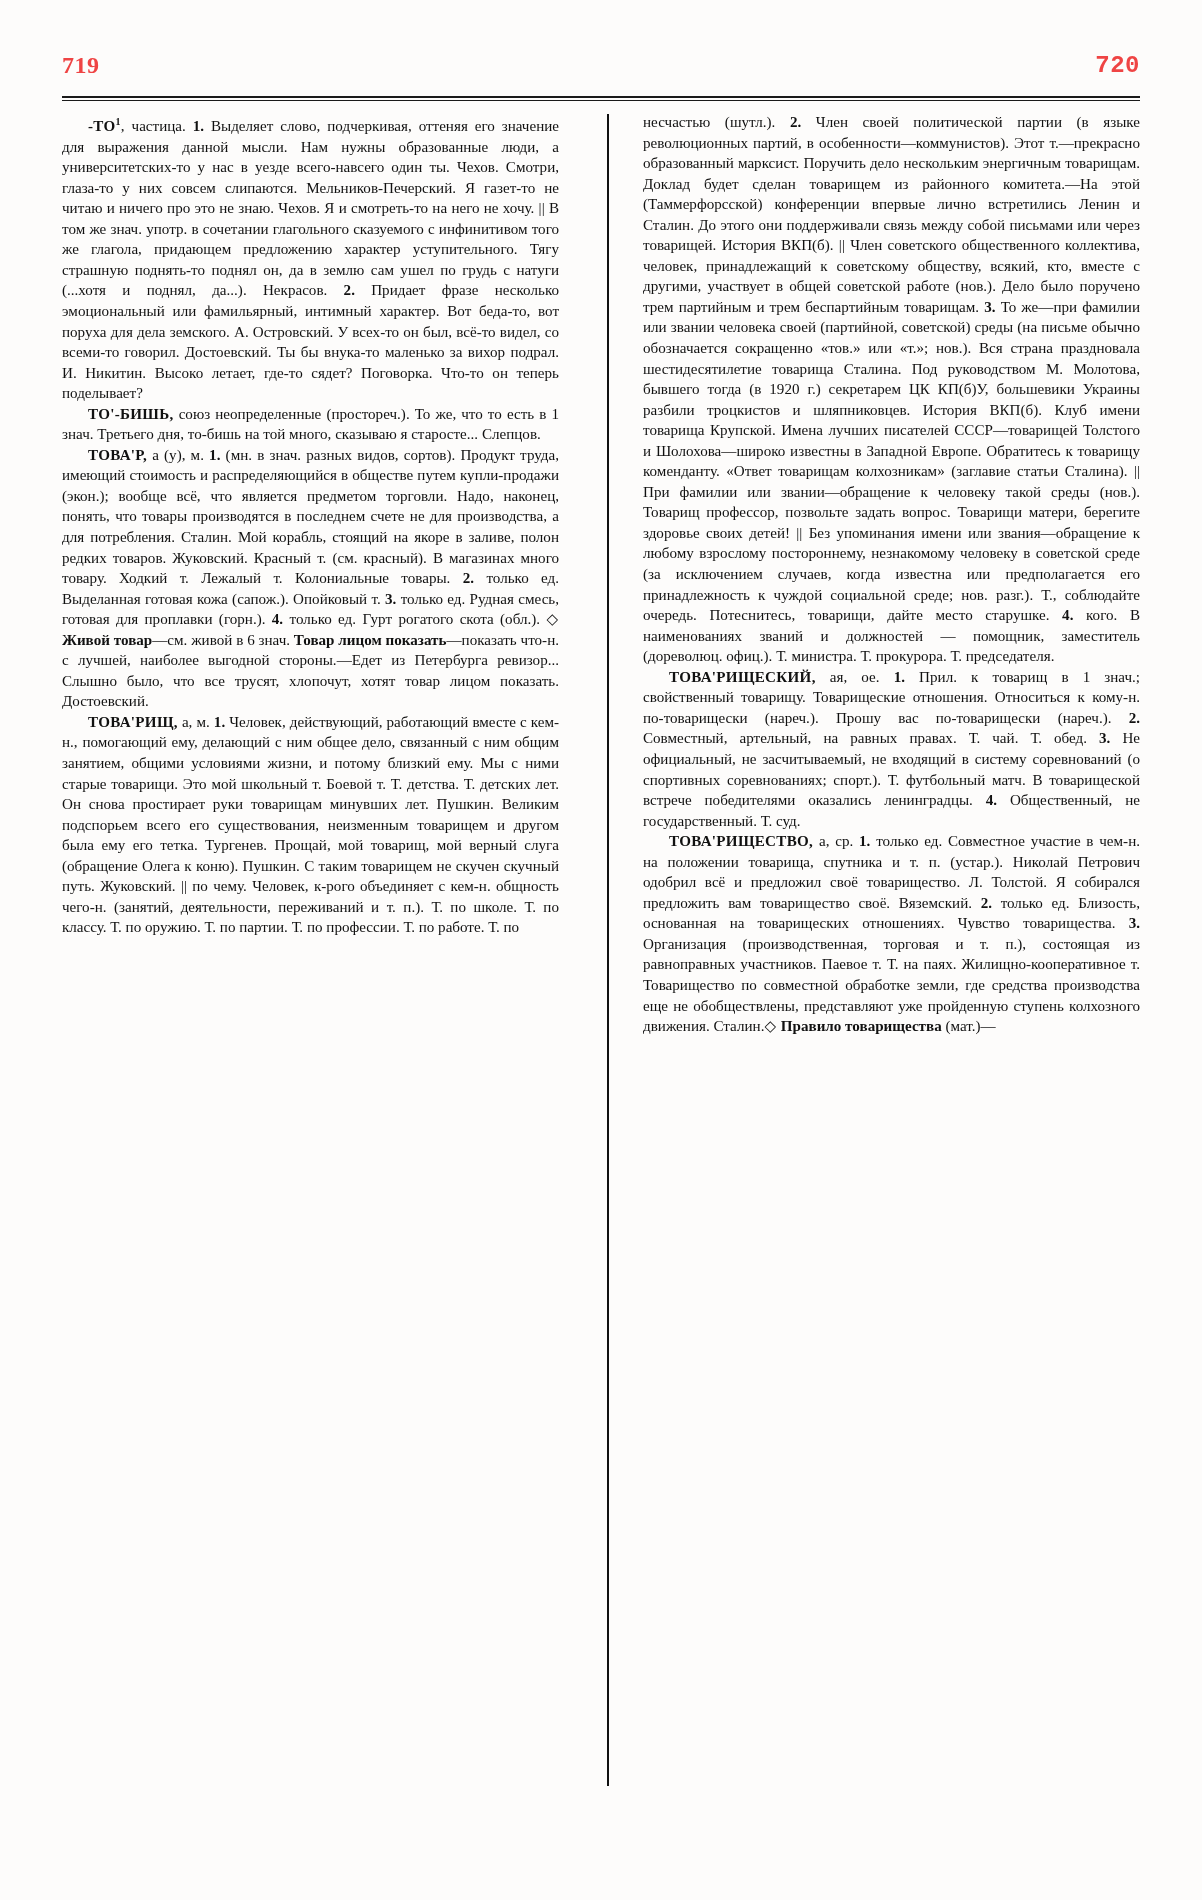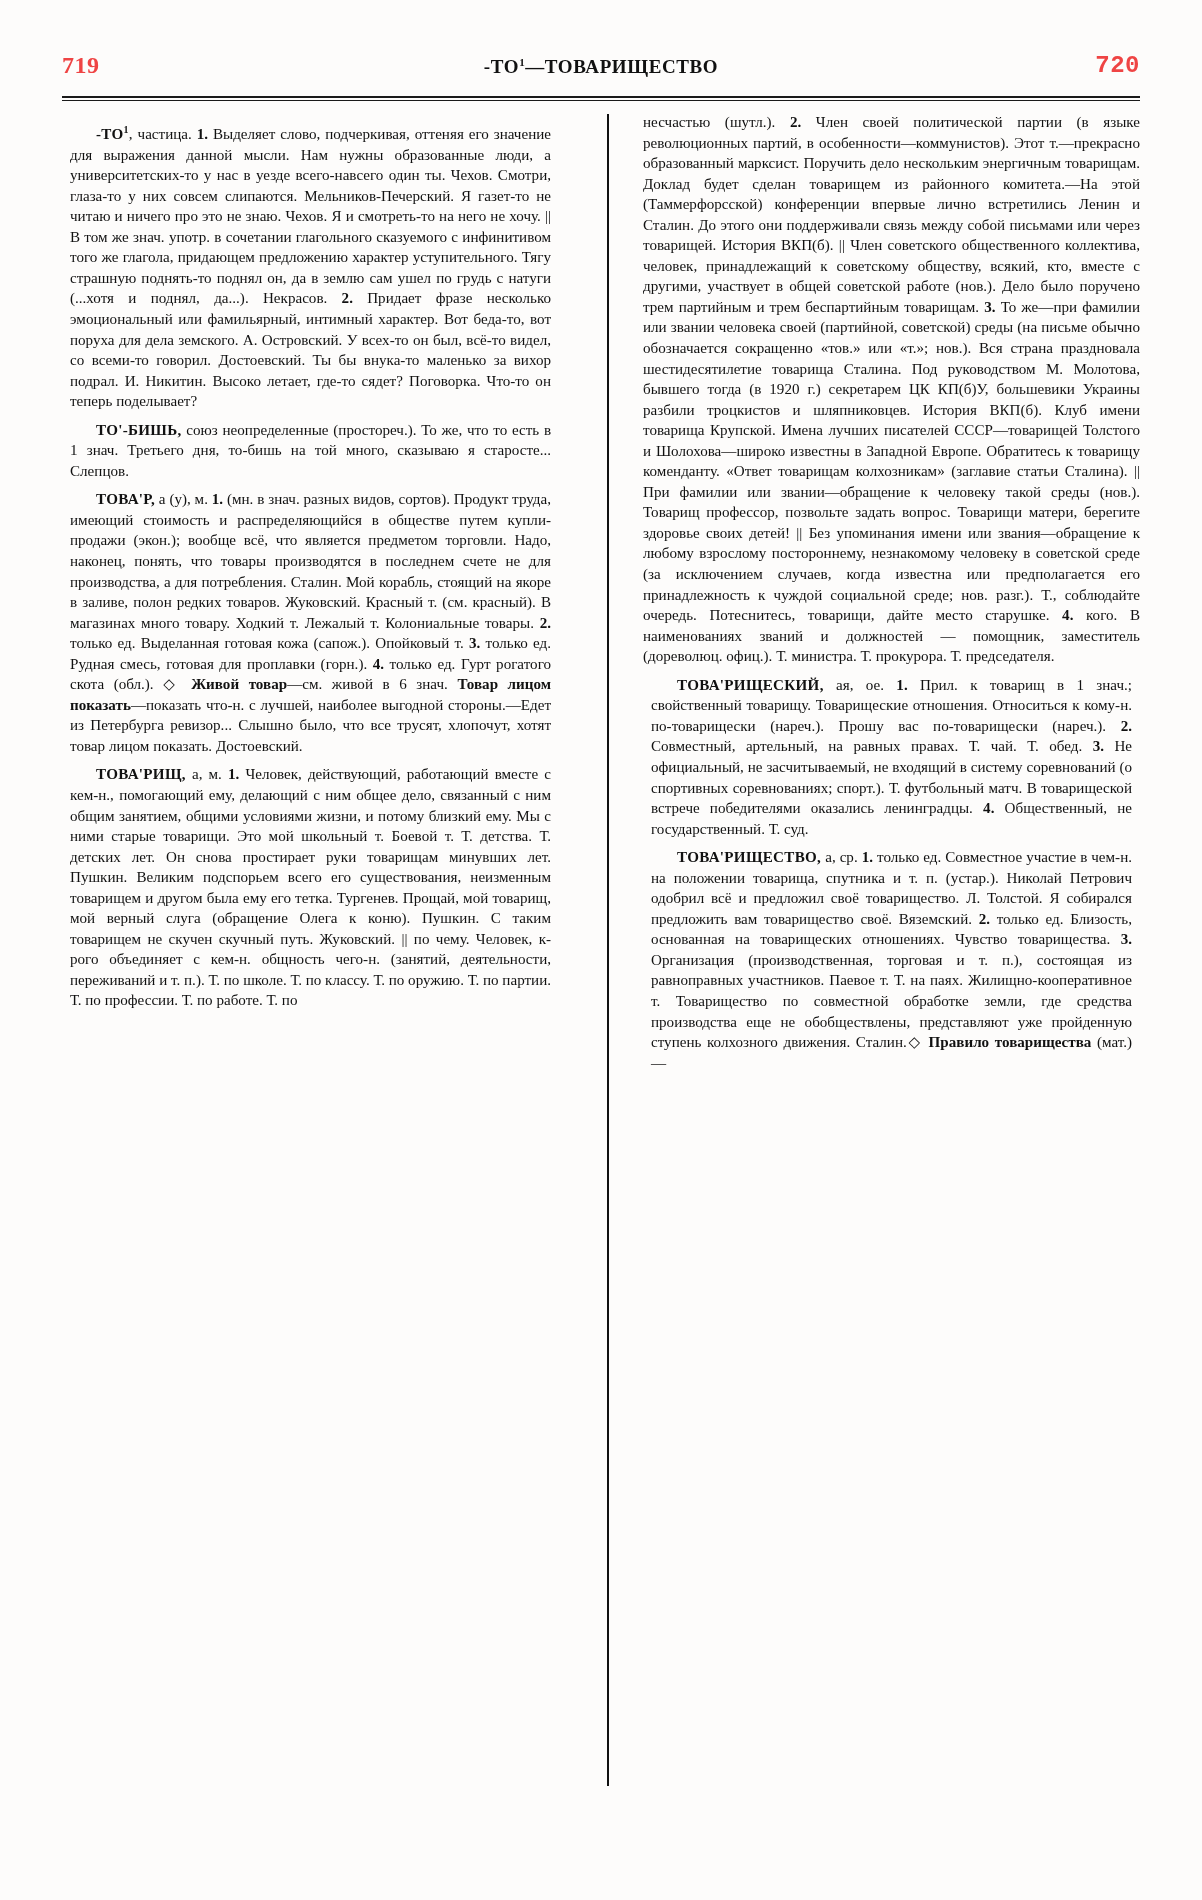--- a/index.html
+++ b/index.html
@@ -106,21 +106,21 @@
     position: absolute;
     left: 545px;
     top: 2px;
     width: 2px;
     height: 1672px;
     background: #111;
   }
 
   
   p.entry {
-    margin: 8px;
+    margin: 0;
     text-indent: 26px;
   }
   p.cont {
     margin: 0;
     text-indent: 0;
   }
   .hw {
     font-weight: bold;
     font-family: "Liberation Serif", serif;
     letter-spacing: 0.3px;
@@ -134,23 +134,20 @@
   .dia { font-weight: bold; letter-spacing: 1px; }
 </style>
 </head>
 <body>
 
 <div class="page">
 
   <div class="running-head">
     <span class="folio folio-left">719</span>
 
-    <div class="head-title">
-      <span>-ТО</span><sup>1</sup><span>—ТОВАРИЩЕСТВО</span>
-    </div>
 
     <span class="folio folio-right">720</span>
   </div>
 
   <div class="rule-double"></div>
 
   <div class="columns">
 
     <div class="col-divider"></div>
 

